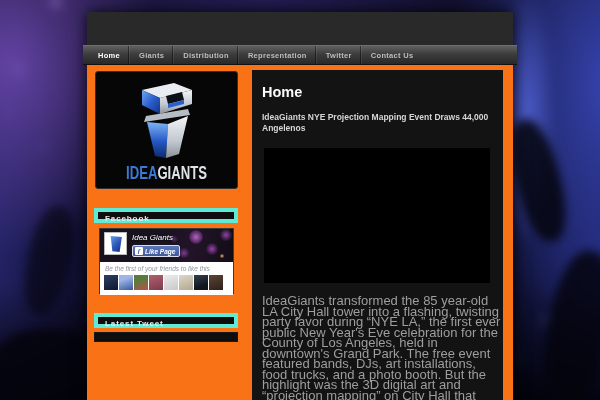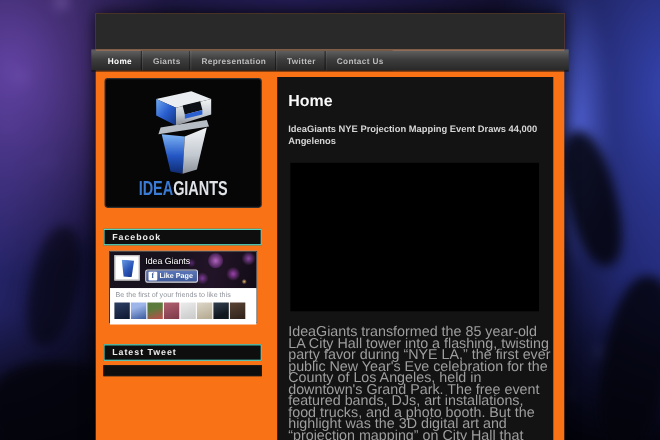--- a/index.html
+++ b/index.html
@@ -51,31 +51,31 @@
   .logo-box { position:absolute; left:8px; top:59px; width:143px; height:118px;
               background:#060606; border:1px solid #2f2f2f; border-radius:3px; cursor:pointer; }
   .logo-box svg { position:absolute; left:28px; top:4px; }
   .logo-text { position:absolute; left:0; right:0; top:92px; text-align:center;
                font-size:16px; font-weight:bold; letter-spacing:0;
                transform:scaleX(.82) scaleY(1.15); white-space:nowrap; }
   .logo-text .lt-a { color:#3a7bd5; }
   .logo-text .lt-b { color:#dfe3e8; }
 
   .widget-head { position:absolute; left:7px; width:144px; height:15px;
-                 background:#0e0e0e; border:1px solid #5eead4;
+                 background:#0e0e0e; border:4px solid #5eead4;
                  font-size:8px; font-weight:bold; color:#ececec; letter-spacing:.9px;
                  line-height:14px; padding-left:7px; }
   .wh-facebook { top:196px; }
   .wh-tweet    { top:301px; }
   .widget-empty { position:absolute; left:7px; top:320px; width:144px; height:10px;
                   background:#0e0e0e; border:1px solid #191919; }
 
   
   .fb-widget { position:absolute; left:12px; top:216px; width:135px; height:66px;
-               background:#ffffff; border:1px solid #3a3a3a; }
+               background:#ffffff; border:1px solid #3a3a3a;font-style:italic; }
   .fb-cover { position:absolute; left:0; top:0; width:100%; height:33px; overflow:hidden;
     background-image:
       radial-gradient(circle 9px at 96px 8px,  rgba(186,104,200,.95), rgba(140,60,160,.4) 70%, transparent 80%),
       radial-gradient(circle 8px at 112px 20px, rgba(171,71,188,.9), transparent 80%),
       radial-gradient(circle 7px at 84px 24px, rgba(150,70,180,.8), transparent 80%),
       radial-gradient(circle 8px at 126px 6px, rgba(160,80,190,.85), transparent 80%),
       radial-gradient(circle 5px at 74px 10px, rgba(120,50,150,.7), transparent 80%),
       radial-gradient(circle 3px at 122px 27px, rgba(255,200,120,.9), transparent 80%),
       linear-gradient(100deg, #17121d 40%, #221428 70%, #120c16);
   }
@@ -128,20 +128,21 @@
 <div class="silhouette sil-crowd-left"></div>
 <div class="silhouette sil-hand-left"></div>
 
 <div class="page">
 
   <div class="masthead"></div>
 
   <nav class="nav">
     <div class="nav-item active">Home</div>
     <div class="nav-item">Giants</div>
+    <div class="nav-item">Distribution</div>
     <div class="nav-item">Representation</div>
     <div class="nav-item">Twitter</div>
     <div class="nav-item">Contact Us</div>
   </nav>
 
   <div class="logo-box">
     <svg width="88" height="88" viewBox="0 0 88 88">
       <defs>
         <linearGradient id="blu1" x1="0" y1="0" x2="1" y2="1">
           <stop offset="0" stop-color="#6fa8ee"></stop>

